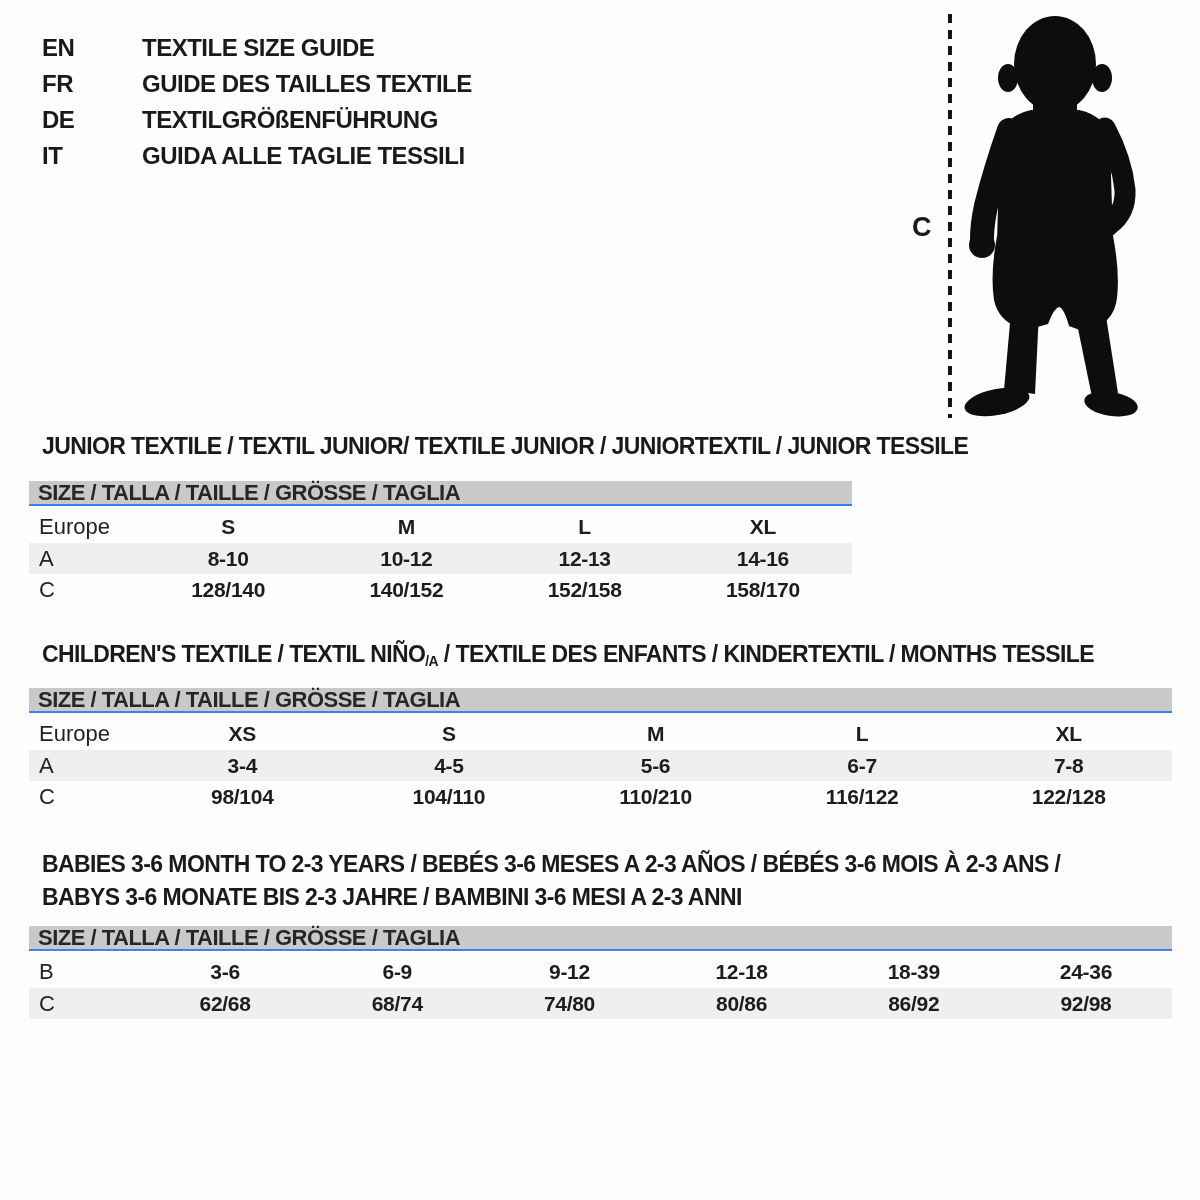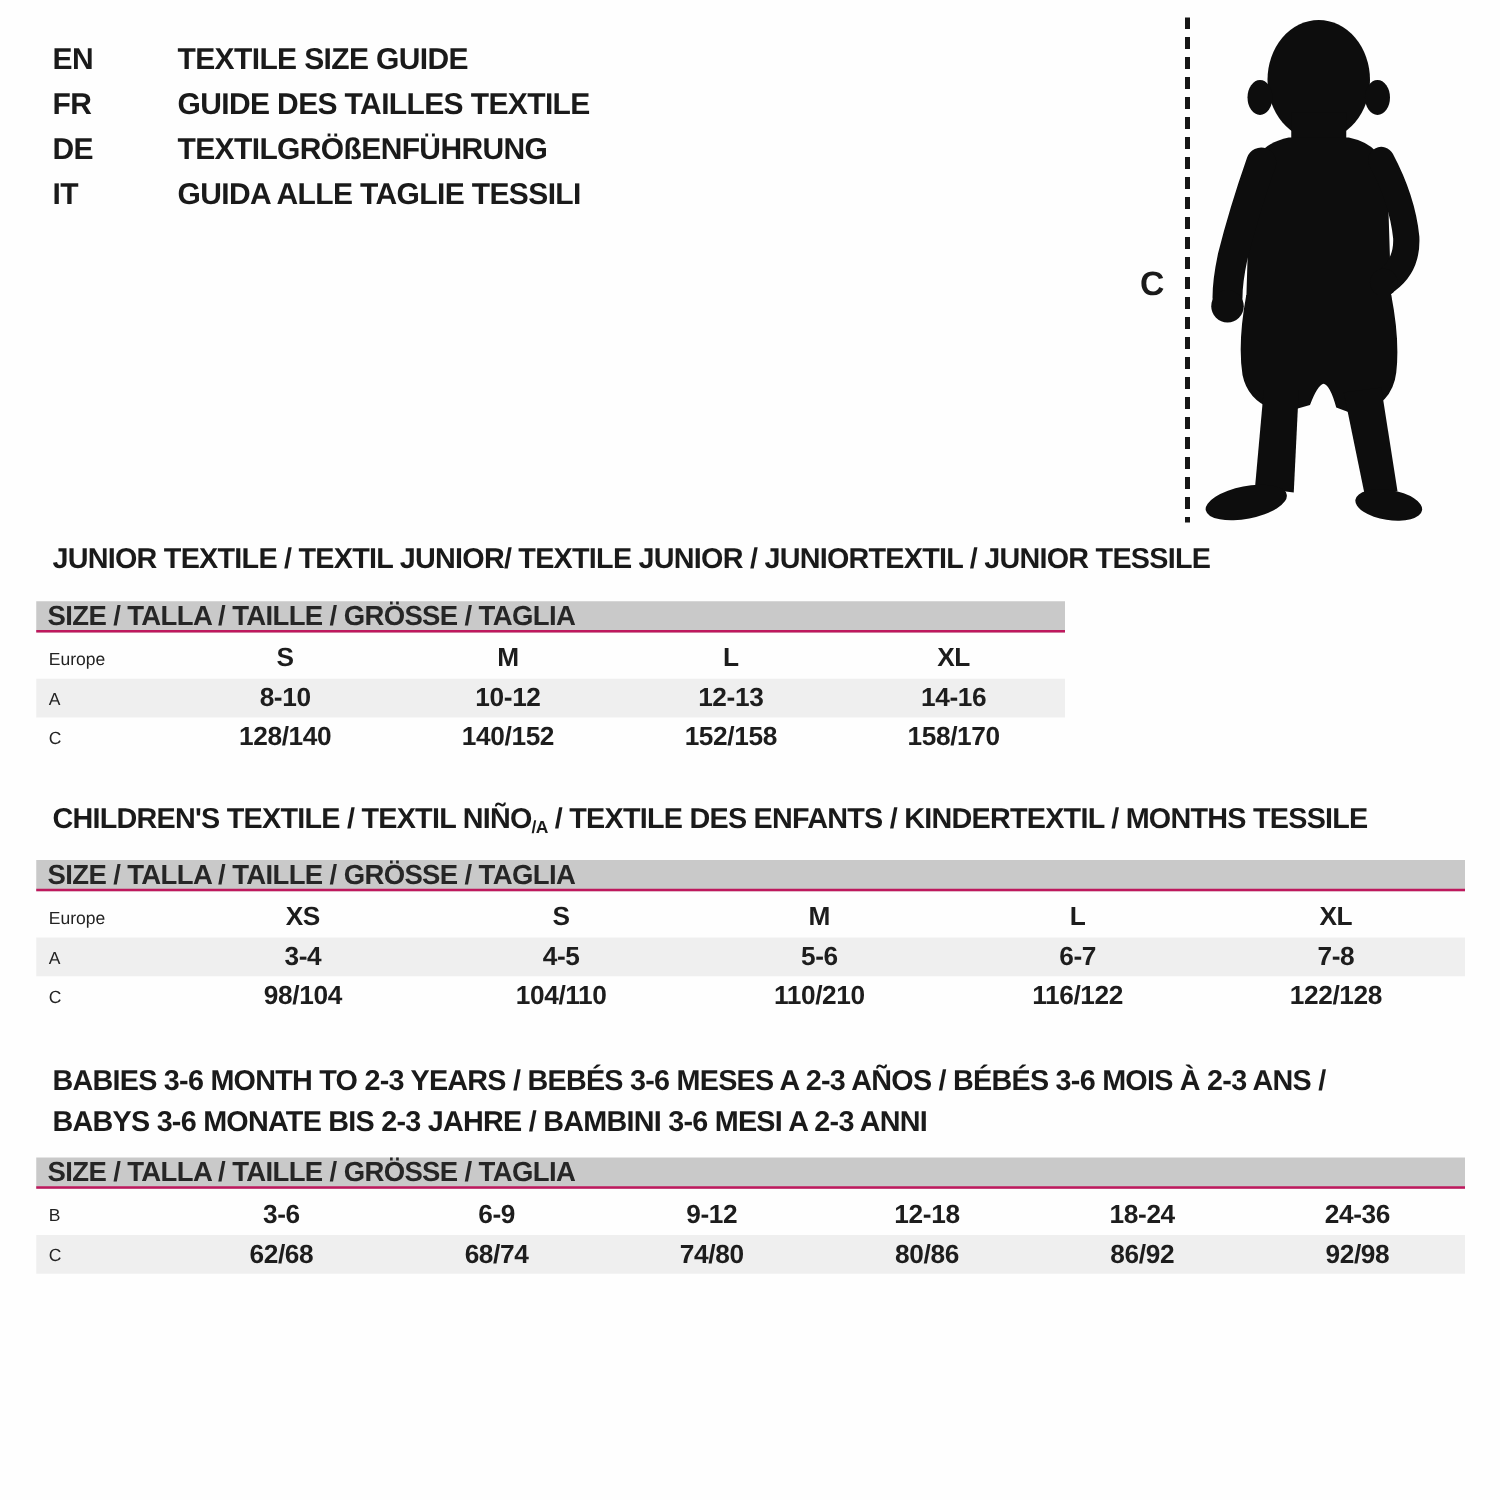--- a/index.html
+++ b/index.html
@@ -35,32 +35,32 @@
 
   
   .section-title {
     position: absolute; left: 42px;
     font-size: 23px; font-weight: 700; letter-spacing: -0.6px;
     white-space: nowrap;
   }
   .section-title .sub { font-size: 14px; vertical-align: -4px; font-weight: 700; }
   .size-table { position: absolute; left: 29px; }
   .banner {
-    height: 25px; background: #c9c9c9; border-bottom: 2px solid #be185d;
+    height: 25px; background: #c9c9c9; border-bottom: 2px solid #3b82f6;
     display: flex; align-items: center; padding-left: 9px;
     font-size: 22px; font-weight: 700; letter-spacing: -0.5px; color: #262626;
     margin-bottom: 4px;
   }
   .t-row { display: flex; align-items: center; }
   .t-row.head { height: 33px; }
   .t-row.data { height: 31px; }
   .t-row.shaded { background: #efefef; }
   .t-label {
     width: 110px; padding-left: 10px;
-    font-size: 14px; font-weight: 400; color: #222;
+    font-size: 22px; font-weight: 400; color: #222;
   }
   .t-cell {
     flex: 1; text-align: center;
     font-size: 21px; font-weight: 600; letter-spacing: -0.3px; color: #1d1d1d;
   }
   .t-row.head .t-cell { font-weight: 600; }
 
   
   .legend { position: absolute; left: 42px; top: 1066px; }
   .legend-line {
@@ -182,21 +182,21 @@
   <div class="section-title" style="top:851px">BABIES 3-6 MONTH TO 2-3 YEARS / BEBÉS 3-6 MESES A 2-3 AÑOS / BÉBÉS 3-6 MOIS À 2-3 ANS /</div>
   <div class="section-title" style="top:884px">BABYS 3-6 MONATE BIS 2-3 JAHRE / BAMBINI 3-6 MESI A 2-3 ANNI</div>
   <div class="size-table" style="top:926px; width:1143px">
     <div class="banner">SIZE / TALLA / TAILLE / GRÖSSE / TAGLIA</div>
     <div class="t-row data" style="height:33px">
       <span class="t-label">B</span>
       <span class="t-cell">3-6</span>
       <span class="t-cell">6-9</span>
       <span class="t-cell">9-12</span>
       <span class="t-cell">12-18</span>
-      <span class="t-cell">18-24</span>
+      <span class="t-cell">18-39</span>
       <span class="t-cell">24-36</span>
     </div>
     <div class="t-row data shaded">
       <span class="t-label">C</span>
       <span class="t-cell">62/68</span>
       <span class="t-cell">68/74</span>
       <span class="t-cell">74/80</span>
       <span class="t-cell">80/86</span>
       <span class="t-cell">86/92</span>
       <span class="t-cell">92/98</span>

